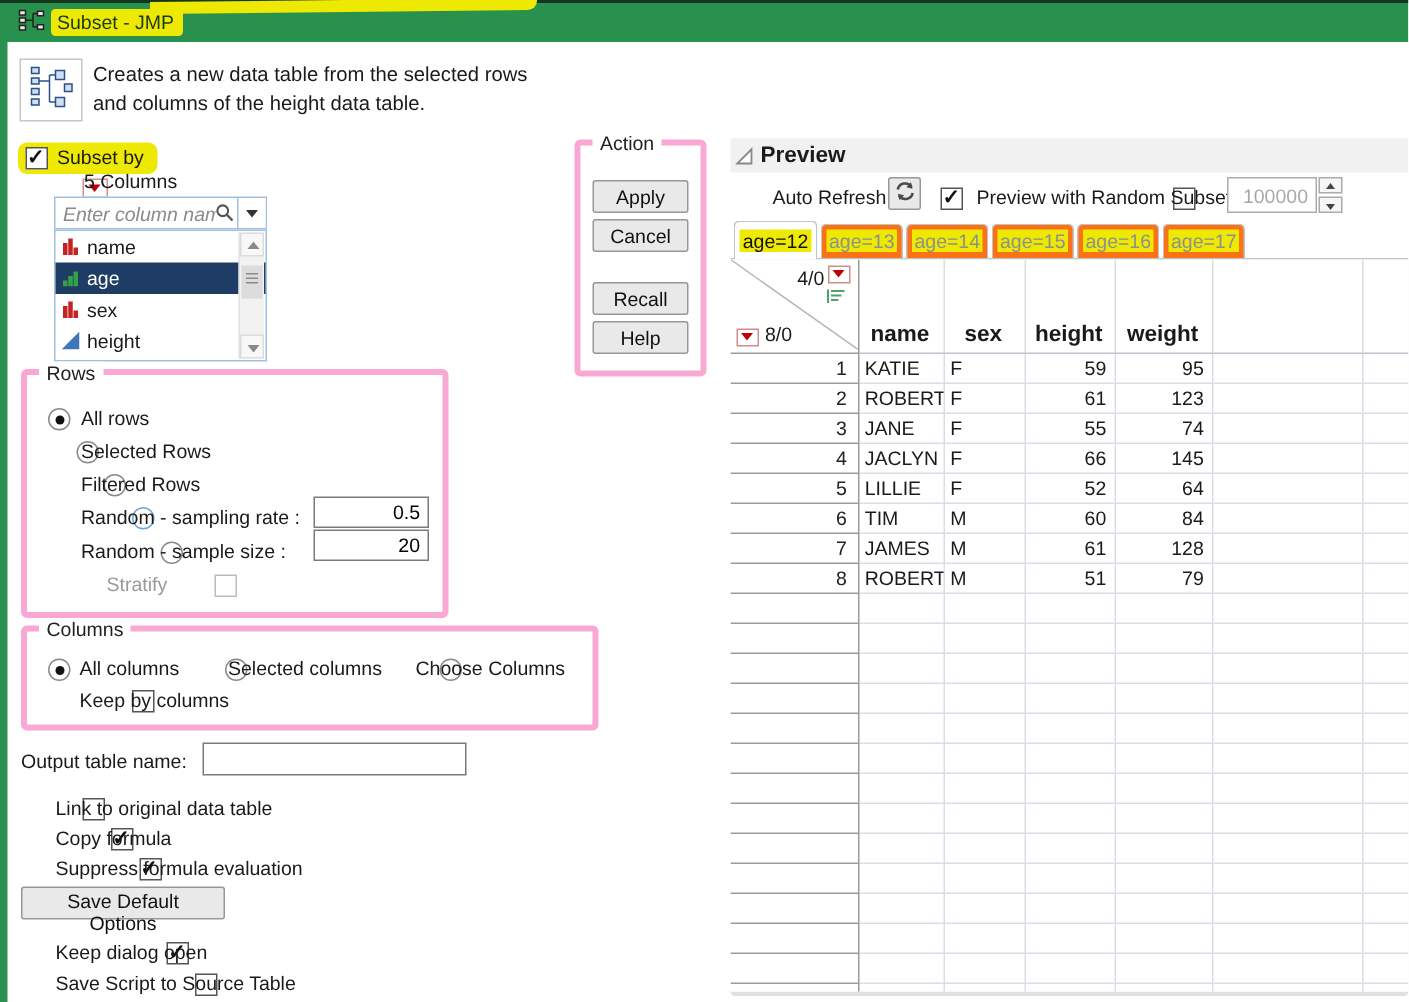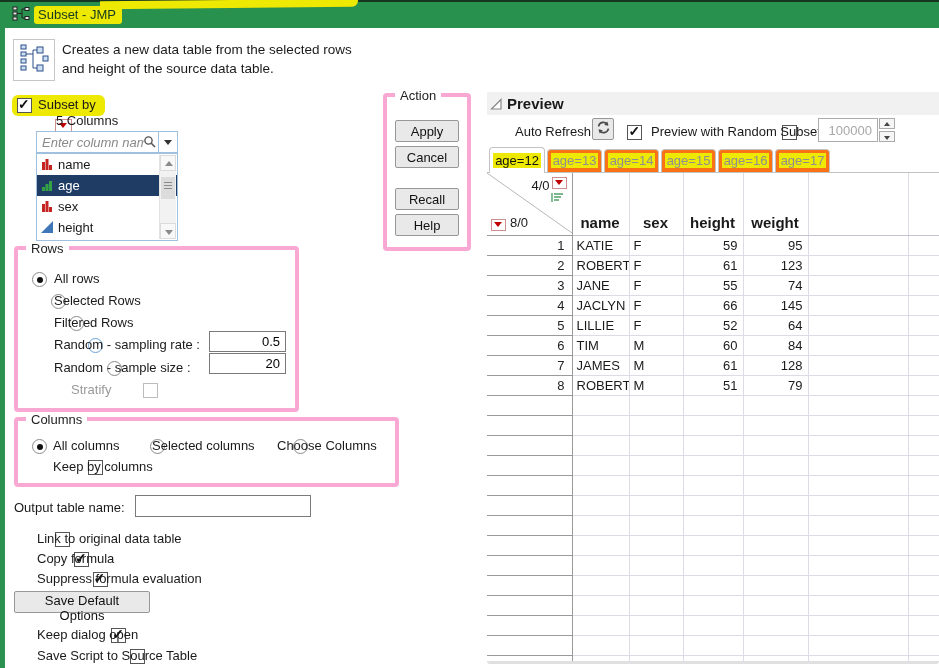--- a/index.html
+++ b/index.html
@@ -94,21 +94,21 @@
       <rect x="7" y="12" width="5" height="4" fill="#cfe0f2" stroke="#2d4f8a"></rect>
       <rect x="7" y="19" width="5" height="4" fill="#cfe0f2" stroke="#2d4f8a"></rect>
       <rect x="7" y="26" width="5" height="4" fill="#cfe0f2" stroke="#2d4f8a"></rect>
       <path d="M12 14 h7 M19 10 v18 M19 10 h4 M19 28 h4" stroke="#2d4f8a" fill="none"></path>
       <rect x="23" y="7" width="6" height="6" fill="#cfe0f2" stroke="#2d4f8a"></rect>
       <rect x="23" y="25" width="6" height="6" fill="#cfe0f2" stroke="#2d4f8a"></rect>
       <rect x="29" y="16" width="5" height="5" fill="#cfe0f2" stroke="#2d4f8a"></rect>
     </svg>
   </div>
   <div class="abs lbl" style="left:62px;top:42px;font-size:13.5px;">Creates a new data table from the selected rows</div>
-  <div class="abs lbl" style="left:62px;top:61px;font-size:13.5px;">and height of the source data table.</div>
+  <div class="abs lbl" style="left:62px;top:61px;font-size:13.5px;">and columns of the height data table.</div>
 
   
   <div class="abs hl" style="left:12px;top:95px;width:93px;height:21px;border-radius:6px;"></div>
   <span class="abs cb checked" style="left:17px;top:98px;"></span>
   <span class="abs lbl" style="left:38px;top:97px;">Subset by</span>
   <span class="abs redtri" style="left:36px;top:114px;"></span>
   <span class="abs lbl" style="left:56px;top:113px;">5 Columns</span>
 
   
   <div class="abs" id="searchbox">

